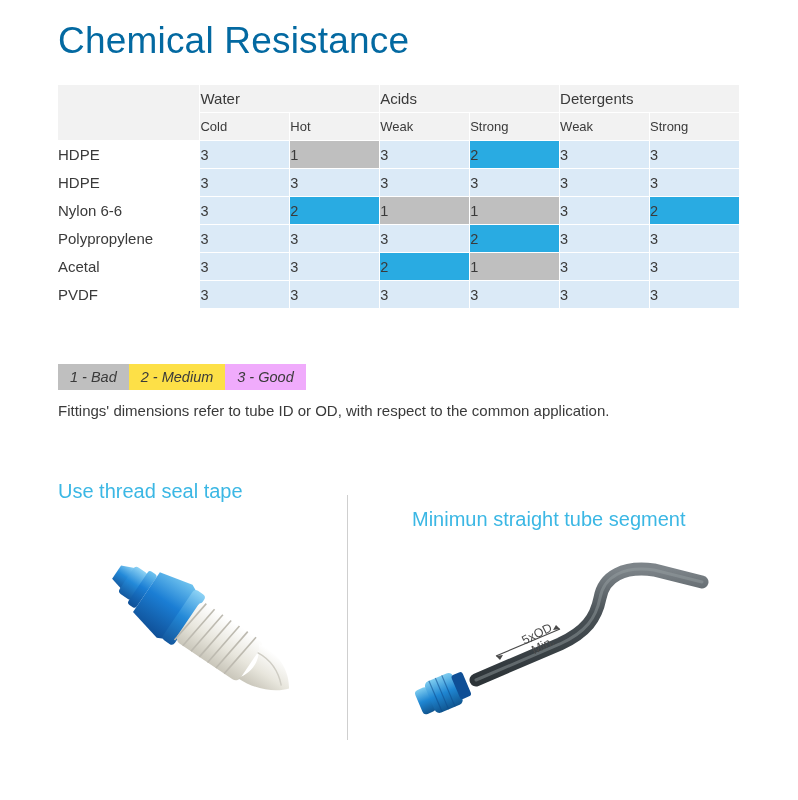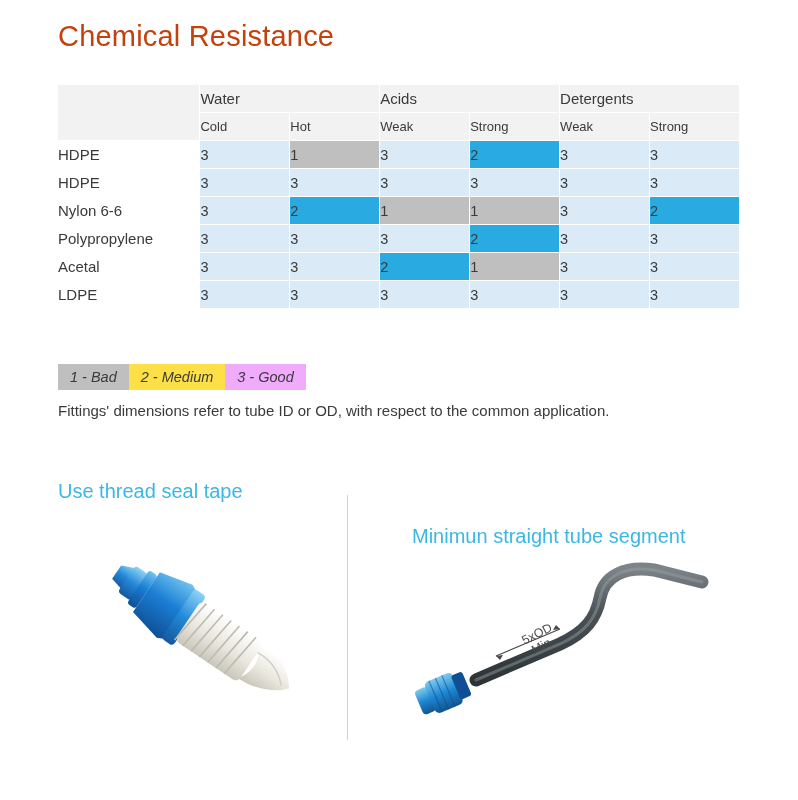--- a/index.html
+++ b/index.html
@@ -8,22 +8,22 @@
     width: 798px; height: 800px;
     background: #ffffff;
     font-family: "Liberation Sans", sans-serif;
     color: #333;
   }
   .page { position: relative; width: 798px; height: 800px; overflow: hidden; }
 
   .title {
     position: absolute;
     left: 58px; top: 20px;
-    font-size: 29px;
-    color: #c2410c;
+    font-size: 37px;
+    color: #0369a1;
     font-weight: 400;
     letter-spacing: 0.2px;
   }
 
   
   table.cr {
     position: absolute;
     left: 58px; top: 84px;
     border-collapse: collapse;
     width: 682px;
@@ -104,21 +104,21 @@
     width: 1px; height: 245px;
     background: #cfcfcf;
   }
   .panel-title {
     position: absolute;
     font-size: 20px;
     color: #3bb7e4;
     font-weight: 400;
   }
   .pt-left { left: 58px; top: 480px; text-align: center; }
-  .pt-right { left: 412px; top: 525px; }
+  .pt-right { left: 412px; top: 508px; }
 
   .art { position: absolute; }
 
   
   .art-left { left: 80px; top: 548px; width: 240px; height: 180px; }
   
   .art-right { left: 410px; top: 548px; width: 310px; height: 190px; }
 
   .lbl5xod {
     position: absolute;
@@ -196,21 +196,21 @@
       <tr>
         <td class="rowlab">Acetal</td>
         <td class="v g3">3</td>
         <td class="v g3">3</td>
         <td class="v g2">2</td>
         <td class="v g1">1</td>
         <td class="v g3">3</td>
         <td class="v g3">3</td>
       </tr>
       <tr>
-        <td class="rowlab">LDPE</td>
+        <td class="rowlab">PVDF</td>
         <td class="v g3">3</td>
         <td class="v g3">3</td>
         <td class="v g3">3</td>
         <td class="v g3">3</td>
         <td class="v g3">3</td>
         <td class="v g3">3</td>
       </tr>
     </tbody>
   </table>
 

